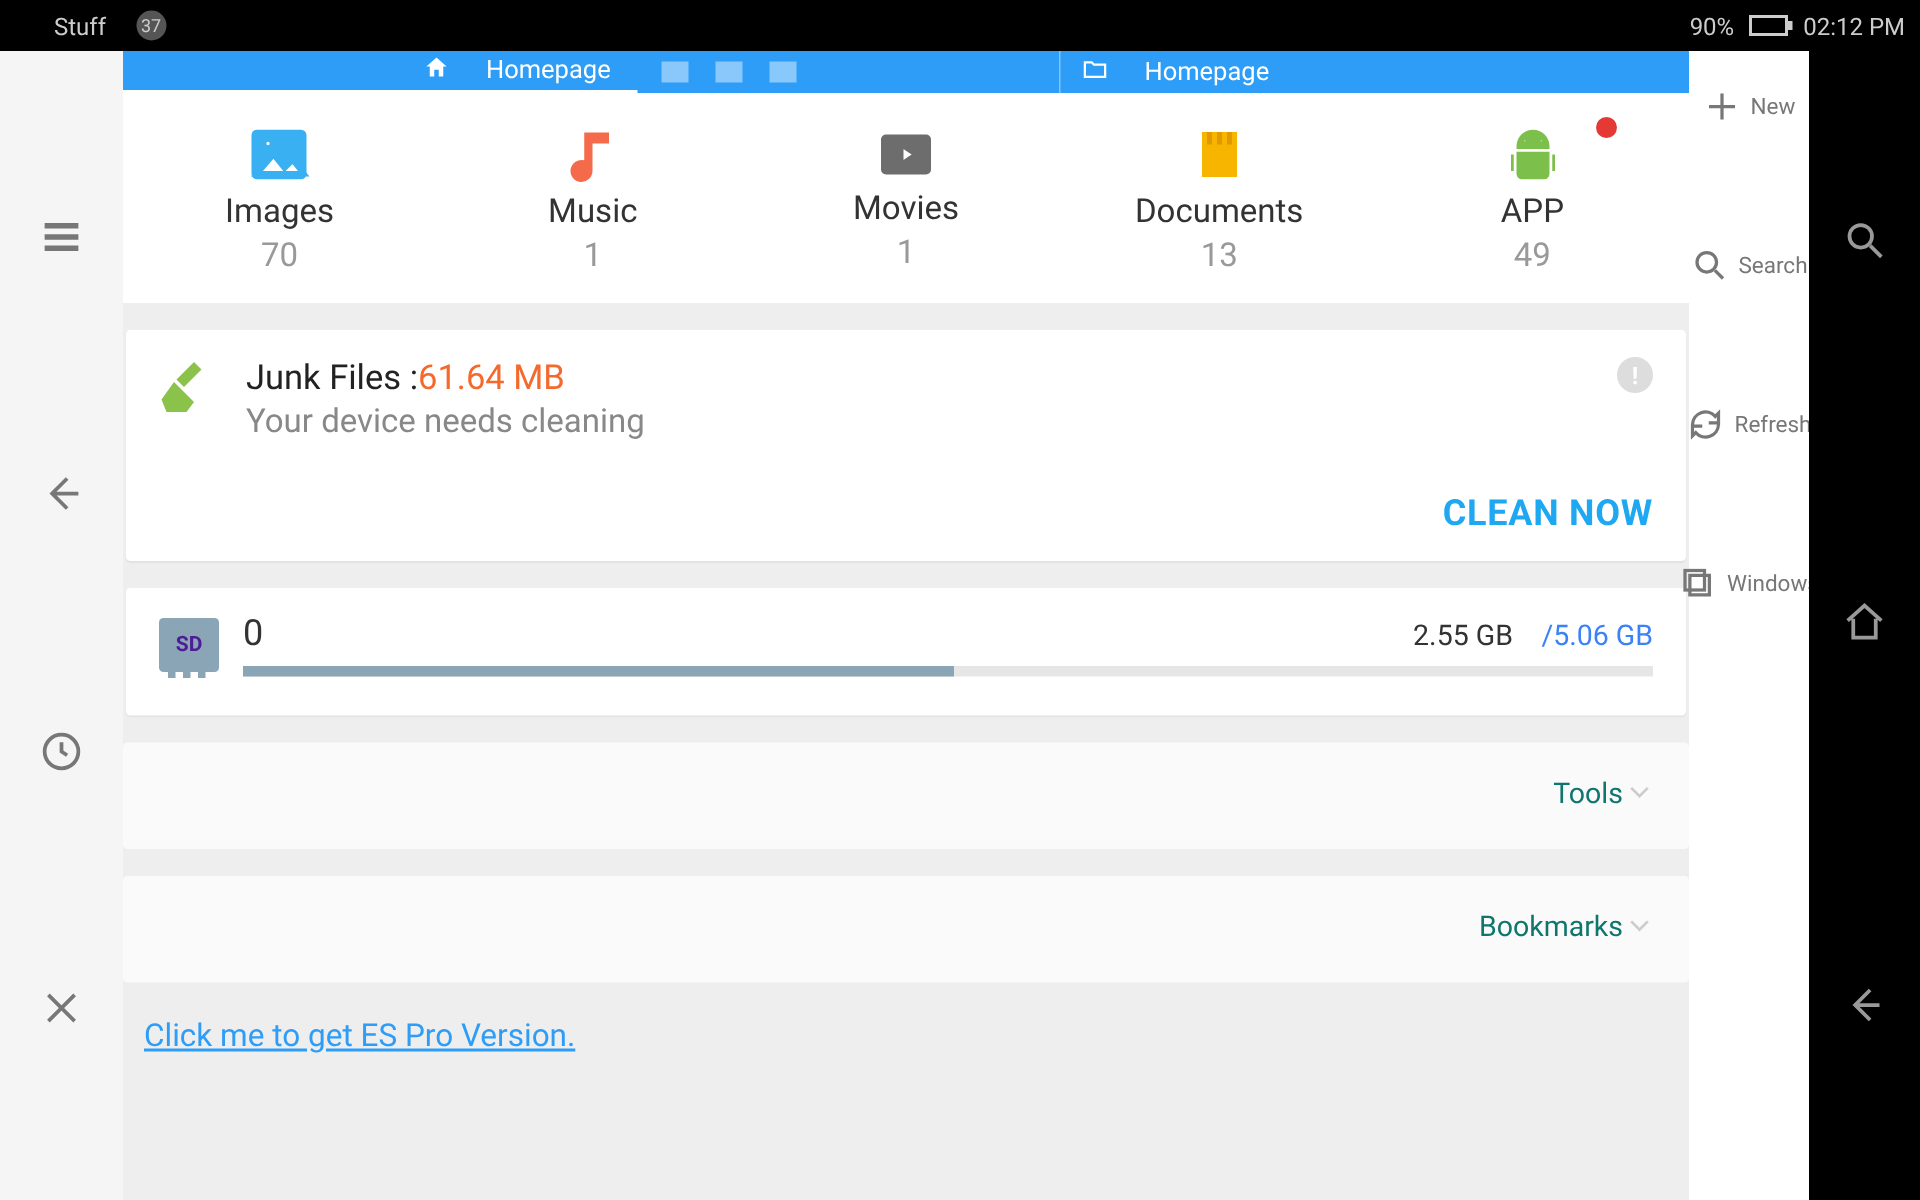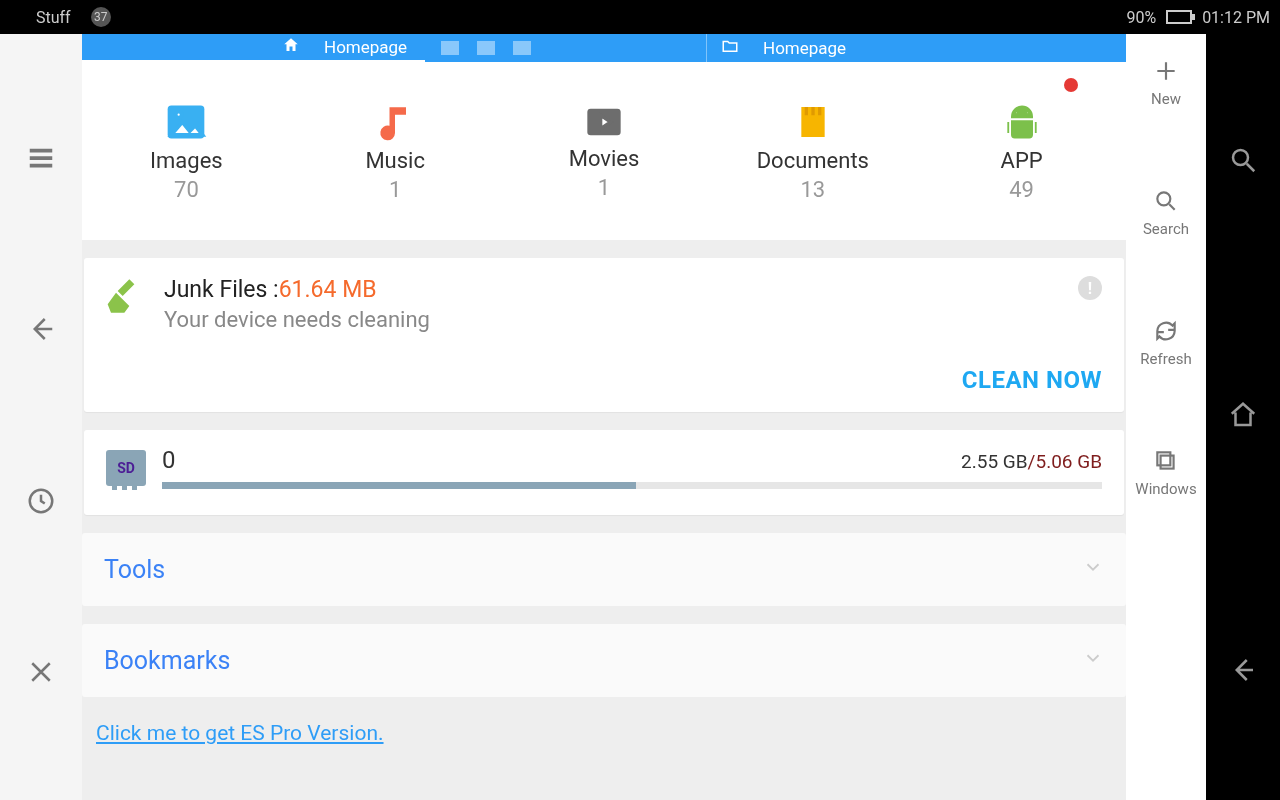--- a/index.html
+++ b/index.html
@@ -50,21 +50,21 @@
     cursor: pointer;
   }
   .tab.active { border-bottom: 2px solid #fff; }
   .tab1 { flex: none; padding-left: 200px; }
   .tab-extras { display:flex; gap:18px; opacity:.55; align-items:center; padding:0 16px;}
   .tab-extras span{ width:18px;height:14px; background:rgba(255,255,255,.8); display:inline-block;}
   .tab2 { border-left:1px solid rgba(255,255,255,.4); padding-left:14px;}
 
   
   .cat-strip {
-    background: #fff; height: 178px; display: flex;
+    background: #fff; height: 140px; display: flex;
   }
   .cat {
     flex: 1; display: flex; flex-direction: column; align-items: center;
     justify-content: center; gap: 4px; cursor: pointer; position: relative;
   }
   .cat .cat-label { font-size: 22px; color: #333; }
   .cat .cat-count { font-size: 22px; color: #999; text-align: center; }
   .cat .badge {
     position: absolute; top: 16px; right: 48px;
     width: 14px; height: 14px; background: #e53935; border-radius: 50%;
@@ -96,42 +96,42 @@
   .sd-icon{
     width:40px;height:36px;background:#8aa5b6;border-radius:3px;
     color:#4c1d95; font-weight:bold; font-size:14px; display:flex;
     align-items:center;justify-content:center; position:relative;
   }
   .sd-icon::after{content:"";position:absolute;bottom:-4px;left:6px;width:5px;height:5px;background:#8aa5b6;box-shadow:10px 0 #8aa5b6,20px 0 #8aa5b6;}
   .store-main{flex:1;}
   .store-top{display:flex;justify-content:space-between;align-items:baseline;}
   .store-label{font-size:24px;color:#333;}
   .store-size{font-size:19px;color:#333;}
-  .store-size .grey{color:#7f1d1d;}
+  .store-size .grey{color:#3b82f6;margin-left:19px;}
   .bar{height:7px;background:#e6e6e6;margin-top:8px;position:relative;}
   .bar-fill{height:100%;background:#8aa5b6;width:50.4%;}
 
   
   .collapser{
-    background:#fafafa; padding:22px; display:flex; justify-content:space-between;
-    color:#3b82f6; font-size:25px; cursor:pointer; border-radius:3px;
+    background:#fafafa; padding:22px; display:flex; justify-content:flex-end;
+    color:#0f766e; font-size:19px; cursor:pointer; border-radius:3px;
   }
   .chev{ color:#ccc; }
 
   .pro-link{
     color:#2e9df7; text-decoration:underline; font-size:21px;
     padding:6px 14px; cursor:pointer;
   }
 
   
   .right-rail{
     width:80px; background:#fff; display:flex; flex-direction:column;
     align-items:center; padding-top:24px; gap:80px; color:#777;
   }
-  .right-rail .r-btn{ display:flex;flex-direction:column;align-items:center;gap:6px;font-size:15px;cursor:pointer;}
+  .right-rail .r-btn{ display:flex;flex-direction:row;align-items:center;gap:6px;font-size:15px;cursor:pointer;}
   .right-rail svg{width:26px;height:26px;}
 
   
   .sys-rail{
     width:74px; background:#000; display:flex; flex-direction:column;
     align-items:center; justify-content:space-around; color:#999;
   }
   .sys-rail svg{width:30px;height:30px;}
 
   svg { stroke: currentColor; fill: none; stroke-width: 2; }
@@ -146,21 +146,21 @@
     <span class="sb-badge">37</span>
   </div>
   <div class="right">
     <span>
       <svg viewBox="0 0 24 24">
           <path class="fill" d="M12 18a2 2 0 100 4 2 2 0 000-4zm-4-4a6 6 0 018 0l-2 2a3 3 0 00-4 0zm-4-4a12 12 0 0116 0l-2 2a9 9 0 00-12 0z"></path>
         </svg>
     </span>
     <span>90%</span>
     <span class="batt-icon"><span class="batt-fill"></span></span>
-    <span>01:12 PM</span>
+    <span>02:12 PM</span>
   </div>
 </div>
 
 <div class="app-row">
 
   <div class="left-rail">
     <div class="rail-btn">
       <svg viewBox="0 0 24 24">
           <path d="M3 6h18M3 12h18M3 18h18" stroke-width="3"></path>
         </svg>

